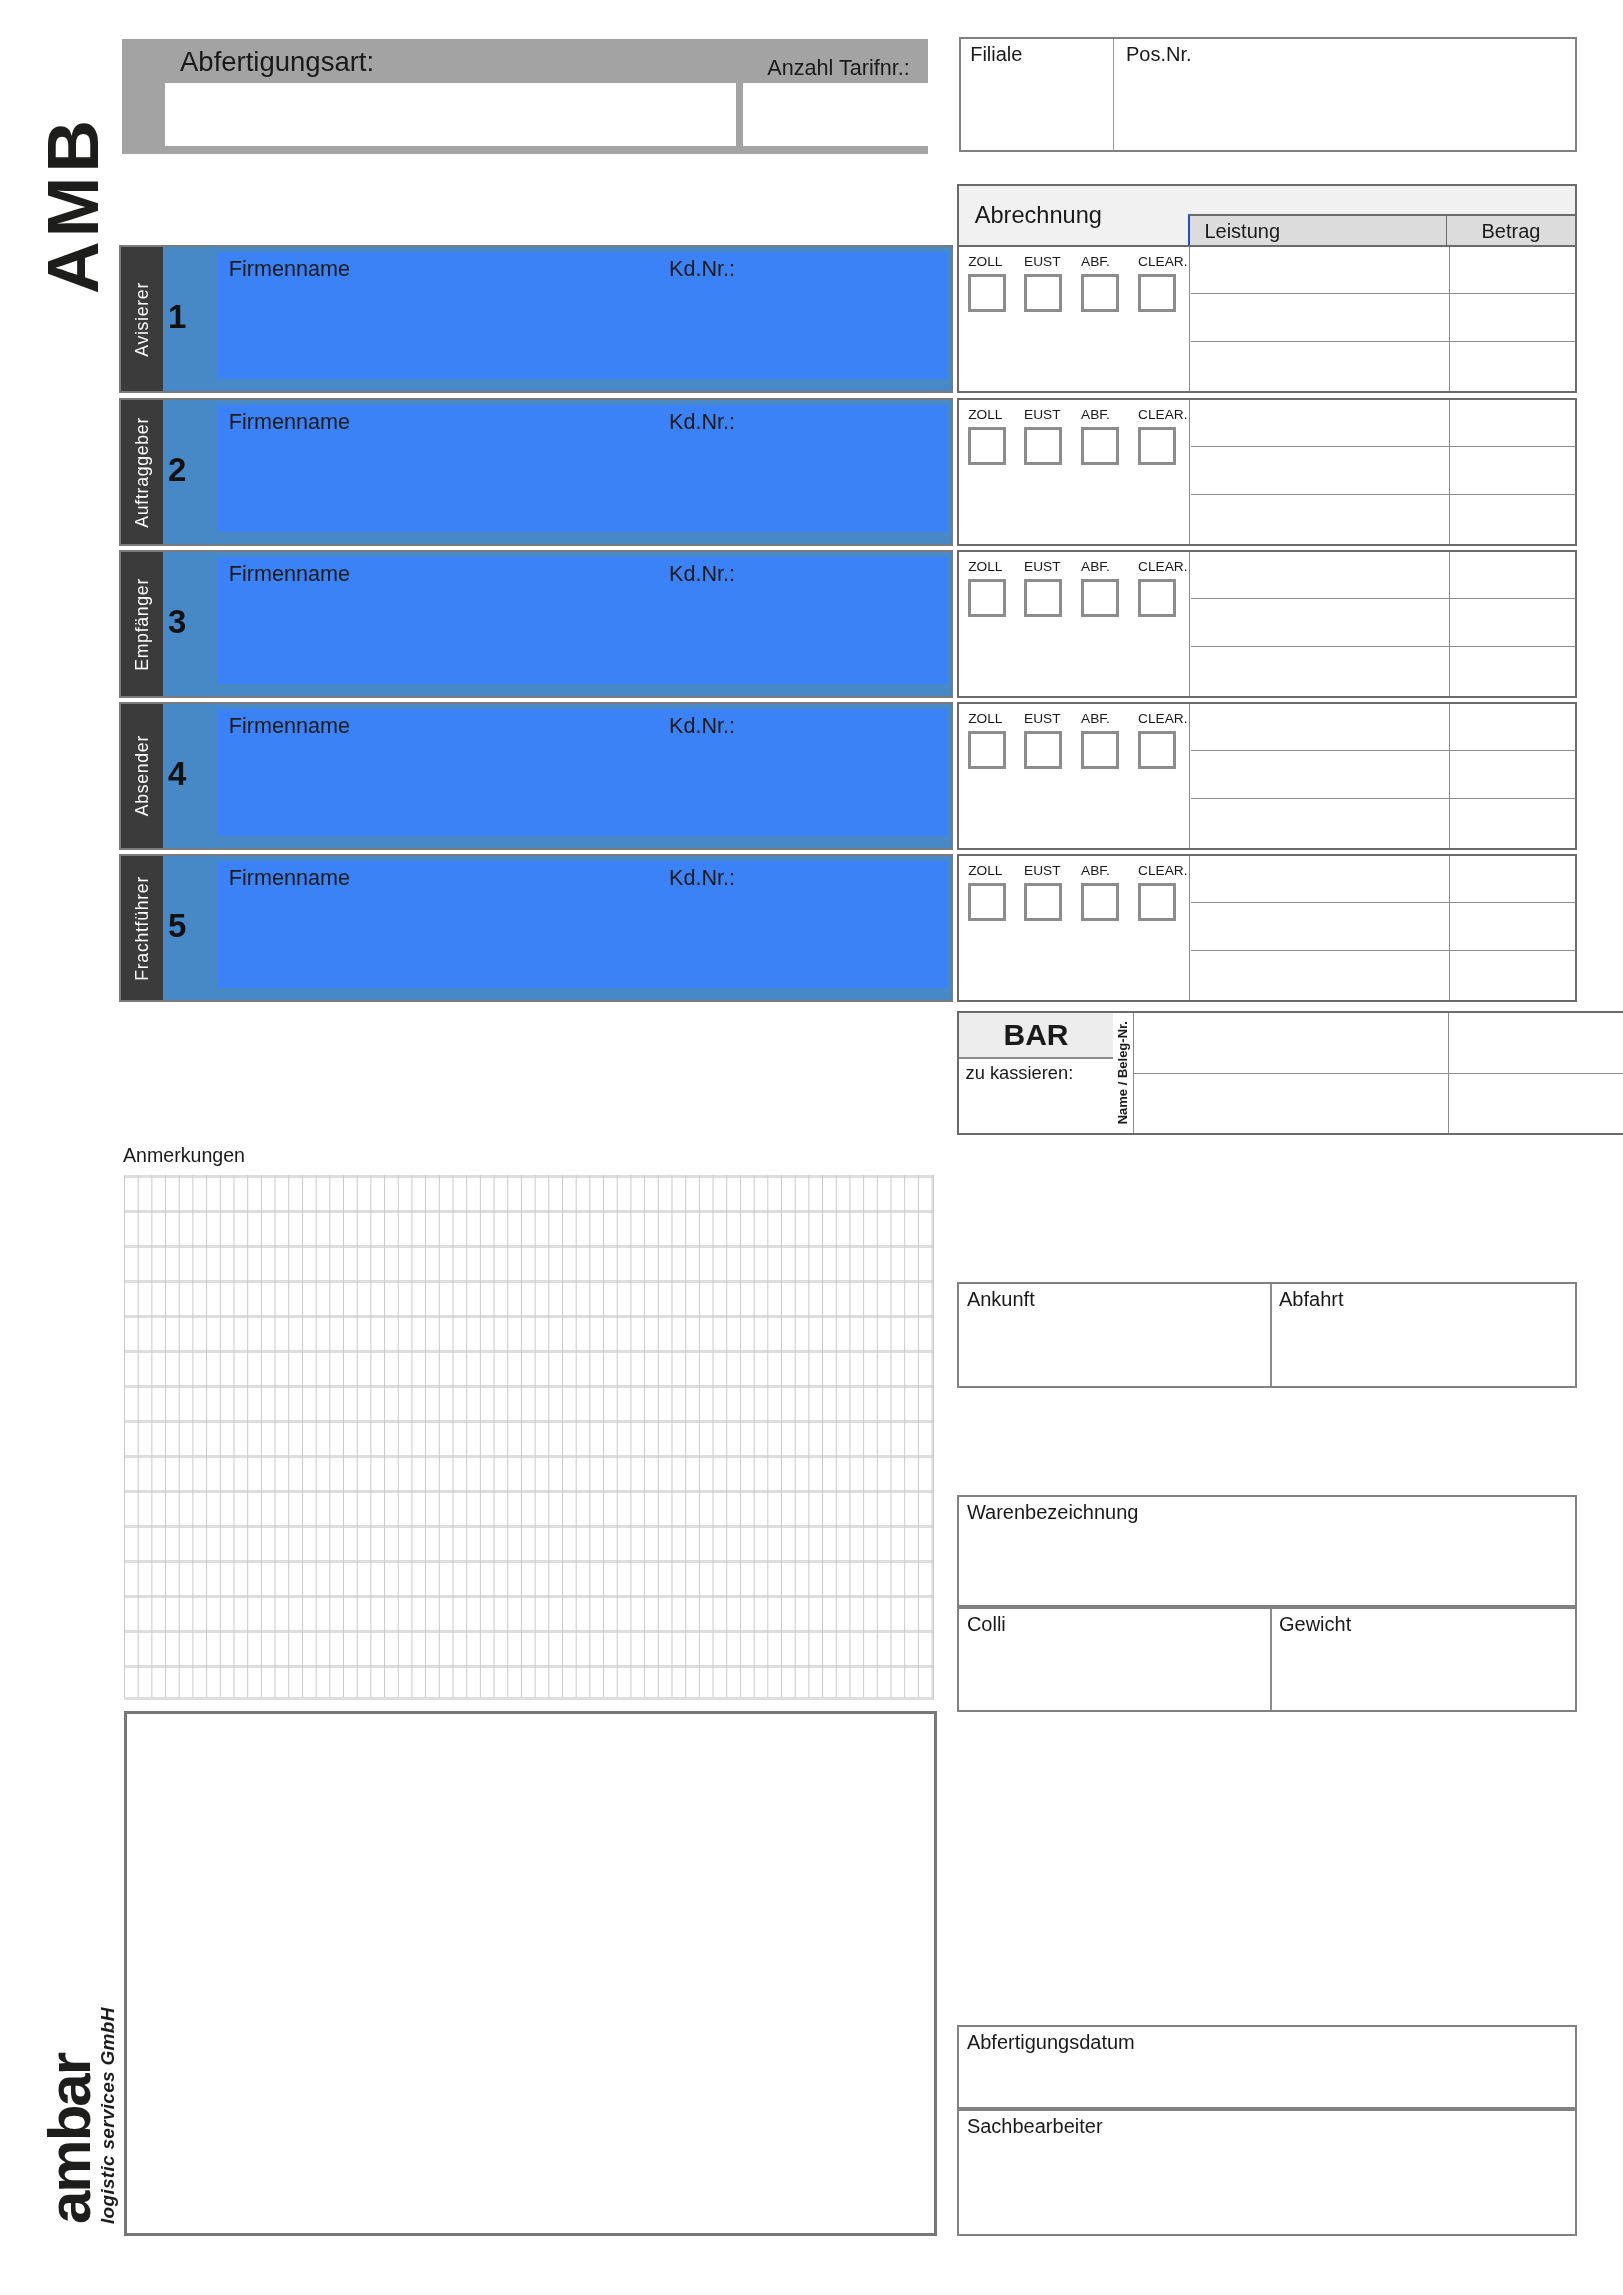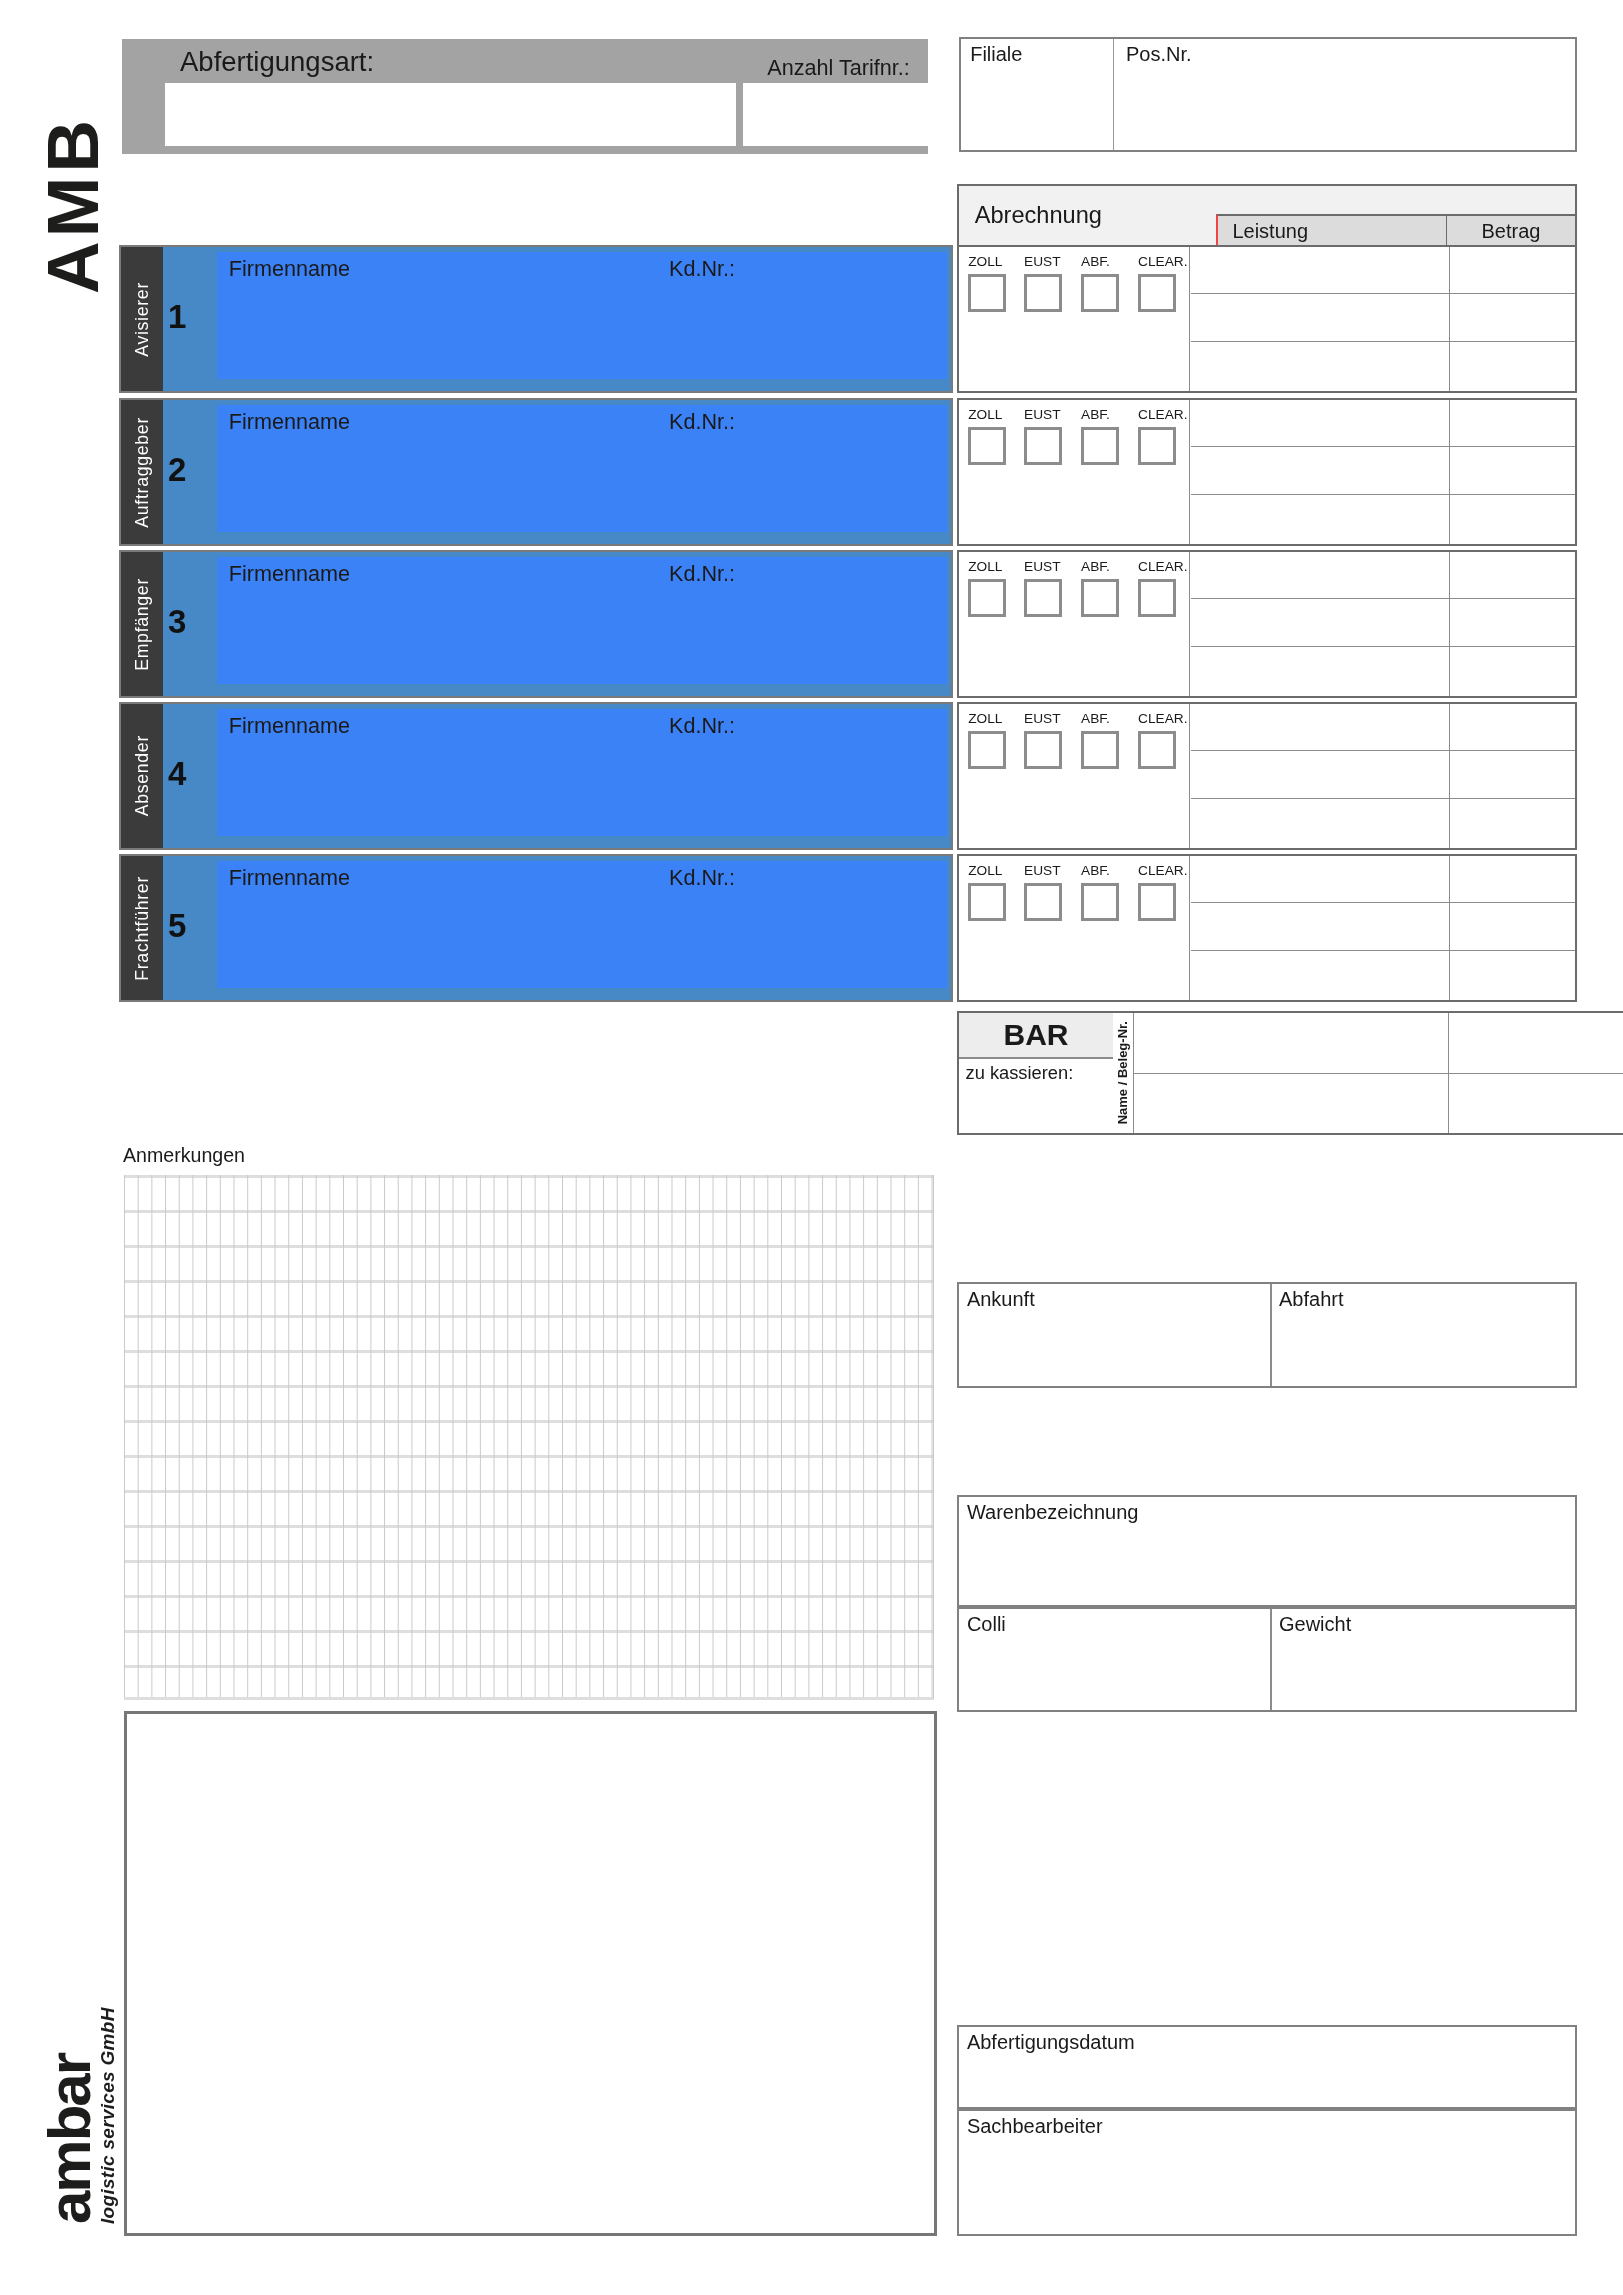--- a/index.html
+++ b/index.html
@@ -22,21 +22,21 @@
   
   .filiale{left:959px;top:37px;width:618px;height:115px;background:#fff;border:2.6px solid #818181;}
   .filiale .div{position:absolute;left:152px;top:0;bottom:0;width:1.3px;background:#999;}
   .filiale .l1{position:absolute;left:9.2px;top:3.9px;font-size:20px;}
   .filiale .l2{position:absolute;left:165px;top:3.9px;font-size:20px;}
 
   
   .abrh{left:957px;top:184px;width:620px;height:65px;border:2px solid #6b6b6b;background:#f1f1f1;}
   .abrh .title{position:absolute;left:15.7px;top:0;bottom:2px;display:flex;align-items:center;font-size:23.6px;}
   .abrh .sub{position:absolute;left:229px;top:27.5px;right:0;bottom:0;background:#dcdcdc;
-             border-left:2px solid #ef4444;border-top:2px solid #6b6b6b;display:flex;margin-left:28px;}
+             border-left:2px solid #1d4ed8;border-top:2px solid #6b6b6b;display:flex;}
   .abrh .sub .le{flex:1;display:flex;align-items:center;padding-left:14.4px;font-size:20px;}
   .abrh .sub .be{width:128px;border-left:1.3px solid #6b6b6b;display:flex;align-items:center;
                  justify-content:center;font-size:20px;}
 
   
   .pleft{left:119px;width:834px;height:148px;border:2px solid #7a7a7a;background:#4689c6;}
   .ptab{position:absolute;left:0;top:0;bottom:0;width:42px;background:#3b3b3b;display:flex;
         align-items:center;justify-content:center;}
   .ptab span{writing-mode:vertical-rl;transform:rotate(180deg);color:#fff;font-size:17.7px;letter-spacing:0.7px;}
   .pnum{position:absolute;left:47px;top:50%;transform:translateY(-55%);font-size:33px;font-weight:bold;color:#111;}

